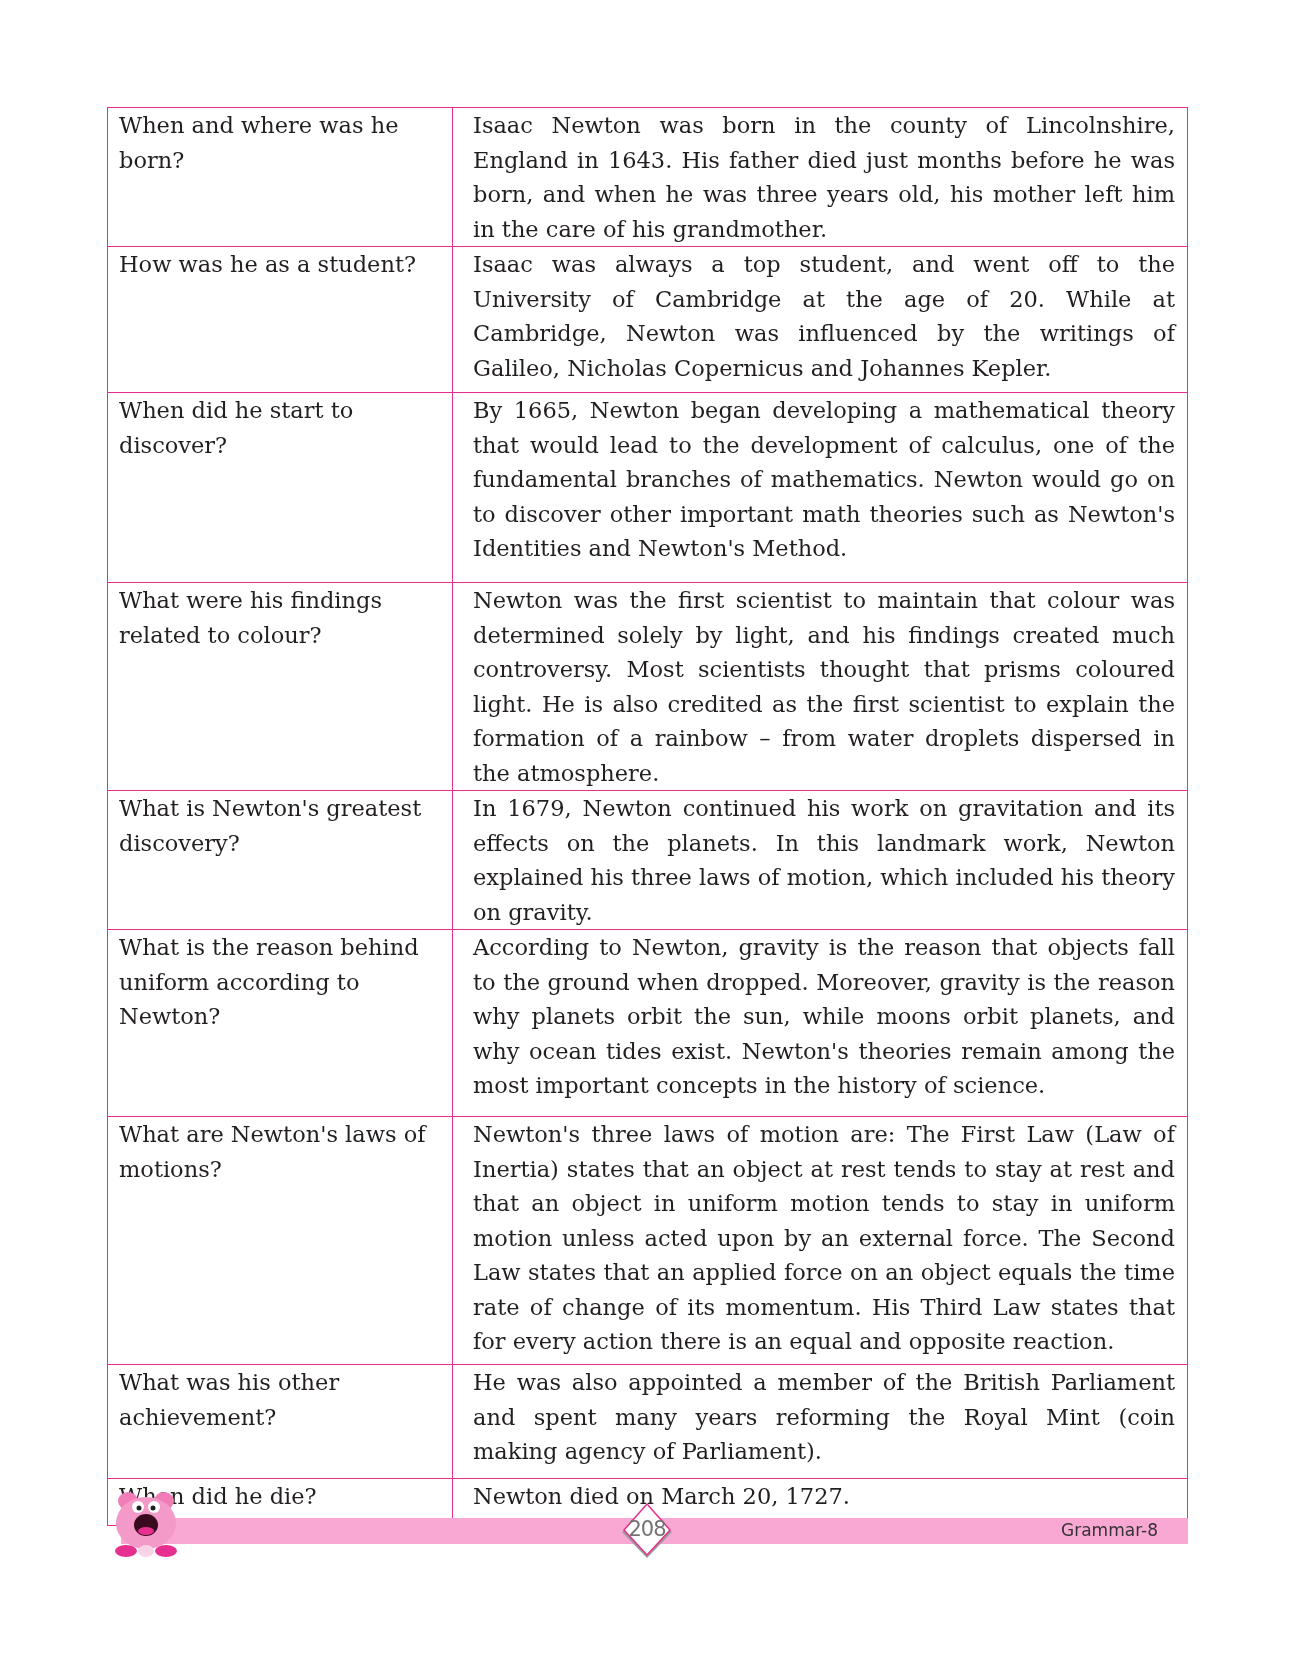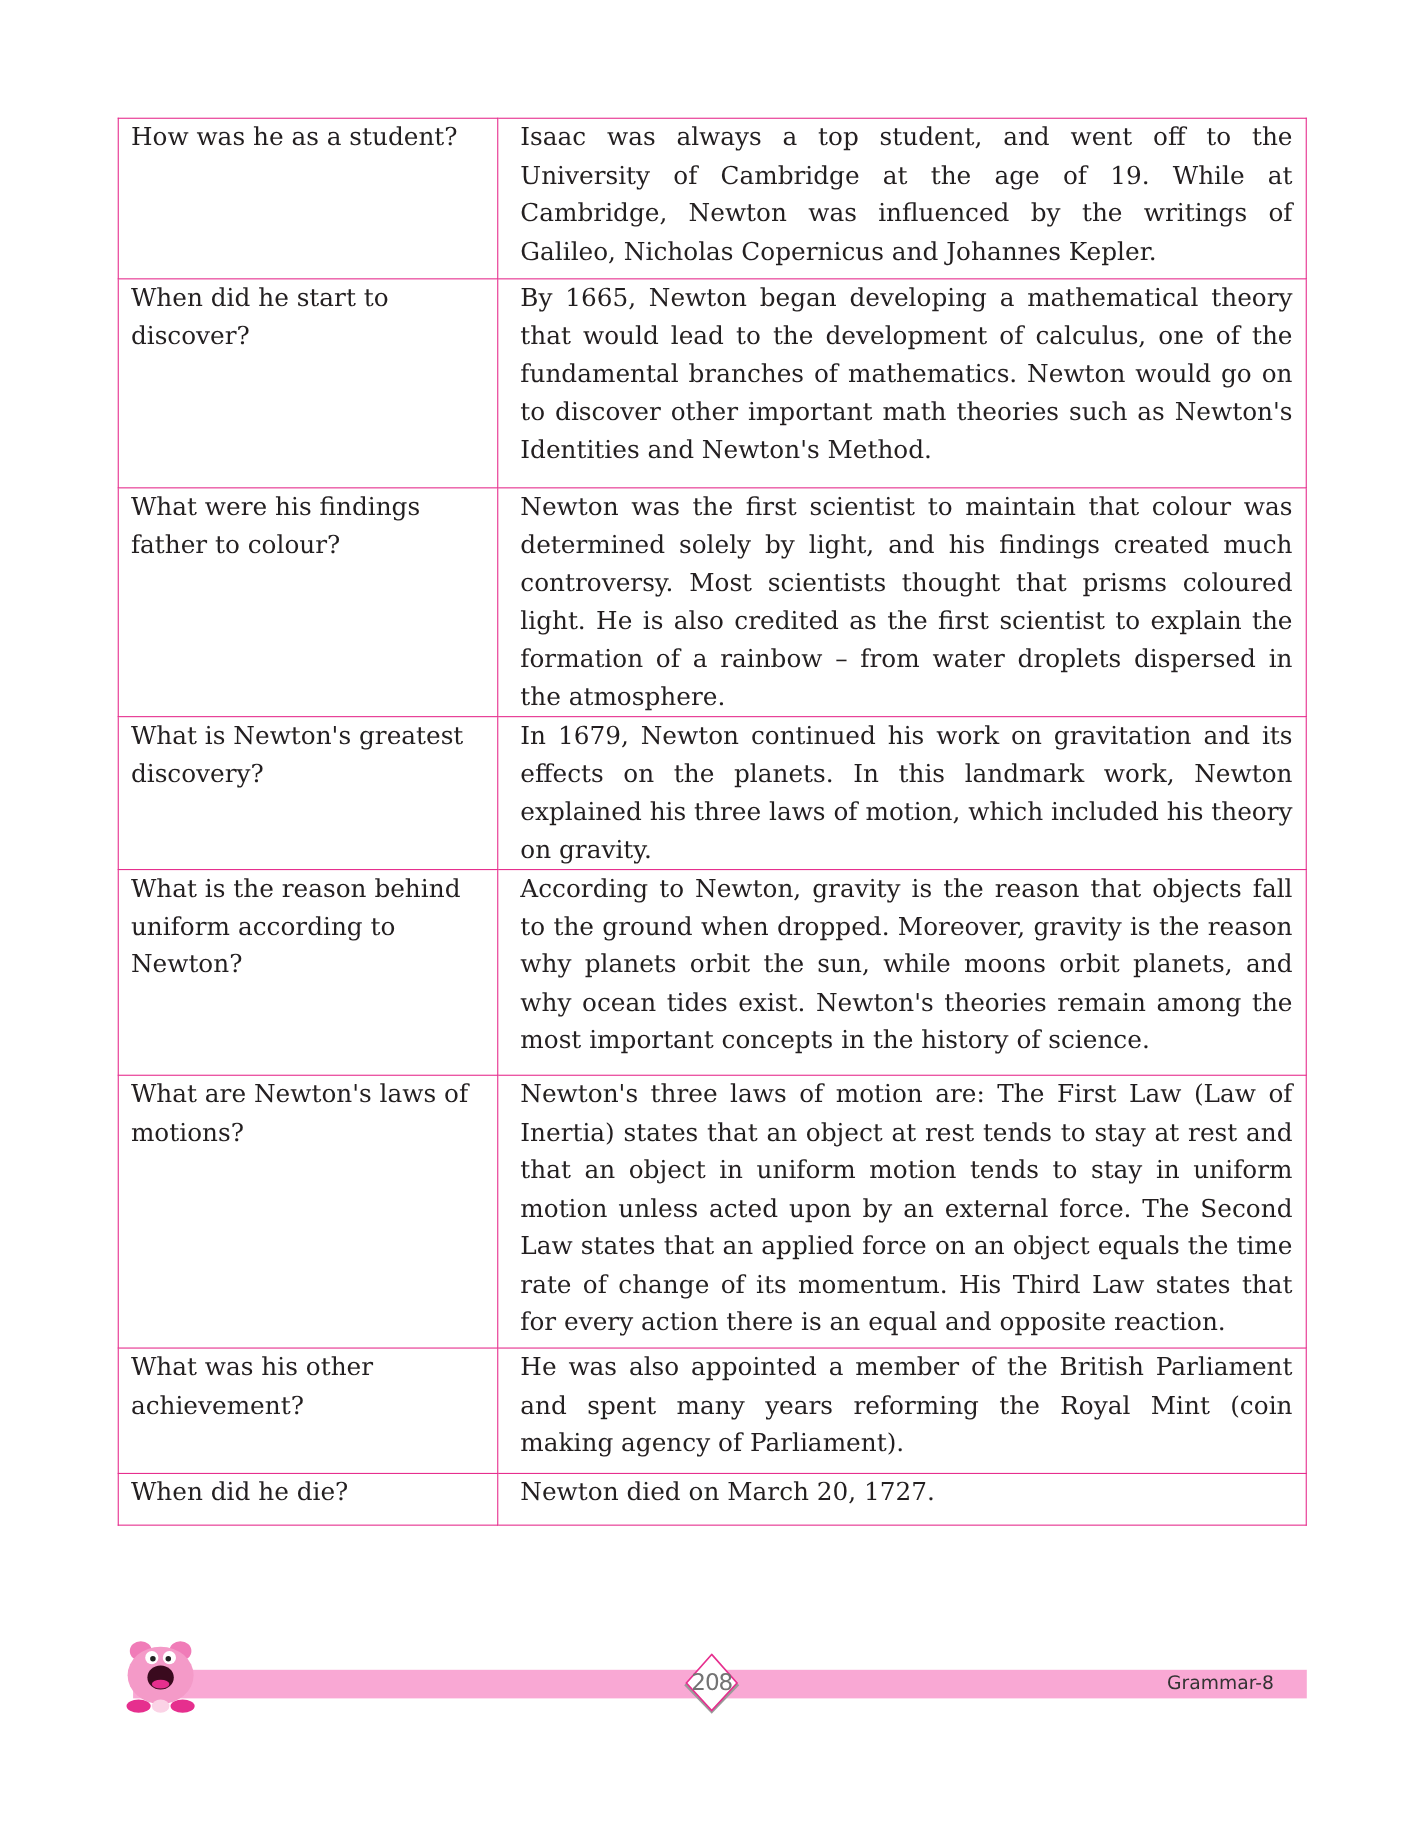--- a/index.html
+++ b/index.html
@@ -22,30 +22,34 @@
 </style>
 </head>
 <body>
 
 <table class="qa-table">
   <colgroup>
       <col style="width:345px">
       <col>
     </colgroup>
   <tbody>
+    <tr style="height:138px">
+      <td class="q">When and where was he born?</td>
+      <td class="a">Isaac Newton was born in the county of Lincolnshire, England in 1643. His father died just months before he was born, and when he was three years old, his mother left him in the care of his grandmother.</td>
+    </tr>
     <tr style="height:146px">
       <td class="q">How was he as a student?</td>
-      <td class="a">Isaac was always a top student, and went off to the University of Cambridge at the age of 19. While at Cambridge, Newton was influenced by the writings of Galileo, Nicholas Copernicus and Johannes Kepler.</td>
+      <td class="a">Isaac was always a top student, and went off to the University of Cambridge at the age of 20. While at Cambridge, Newton was influenced by the writings of Galileo, Nicholas Copernicus and Johannes Kepler.</td>
     </tr>
     <tr style="height:190px">
       <td class="q">When did he start to discover?</td>
       <td class="a">By 1665, Newton began developing a mathematical theory that would lead to the development of calculus, one of the fundamental branches of mathematics. Newton would go on to discover other important math theories such as Newton's Identities and Newton's Method.</td>
     </tr>
     <tr style="height:187px">
-      <td class="q">What were his findings father to colour?</td>
+      <td class="q">What were his findings related to colour?</td>
       <td class="a">Newton was the first scientist to maintain that colour was determined solely by light, and his findings created much controversy. Most scientists thought that prisms coloured light. He is also credited as the first scientist to explain the formation of a rainbow – from water droplets dispersed in the atmosphere.</td>
     </tr>
     <tr style="height:110px">
       <td class="q">What is Newton's greatest discovery?</td>
       <td class="a">In 1679, Newton continued his work on gravitation and its effects on the planets. In this landmark work, Newton explained his three laws of motion, which included his theory on gravity.</td>
     </tr>
     <tr style="height:187px">
       <td class="q">What is the reason behind uniform according to Newton?</td>
       <td class="a">According to Newton, gravity is the reason that objects fall to the ground when dropped. Moreover, gravity is the reason why planets orbit the sun, while moons orbit planets, and why ocean tides exist. Newton's theories remain among the most important concepts in the history of science.</td>
     </tr>

